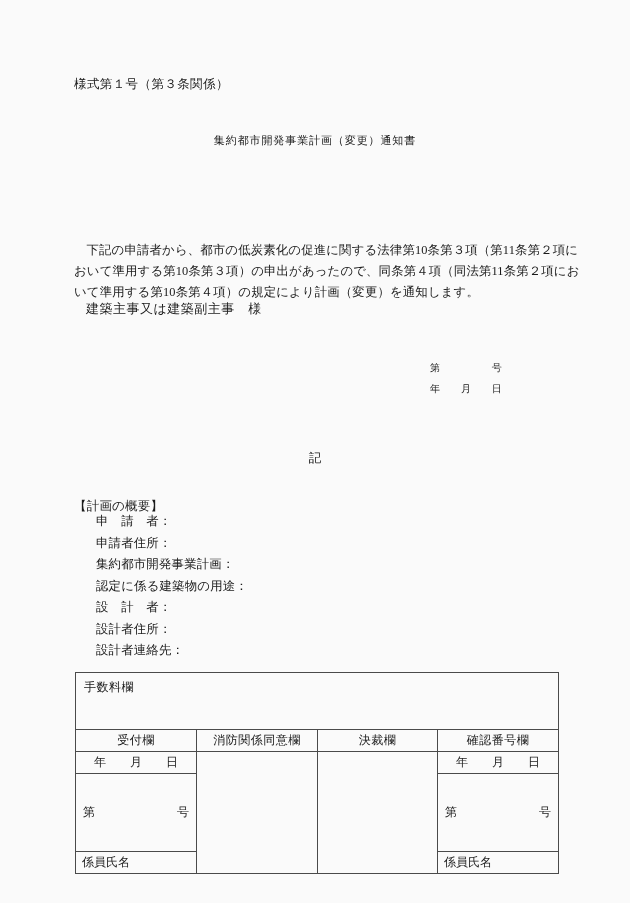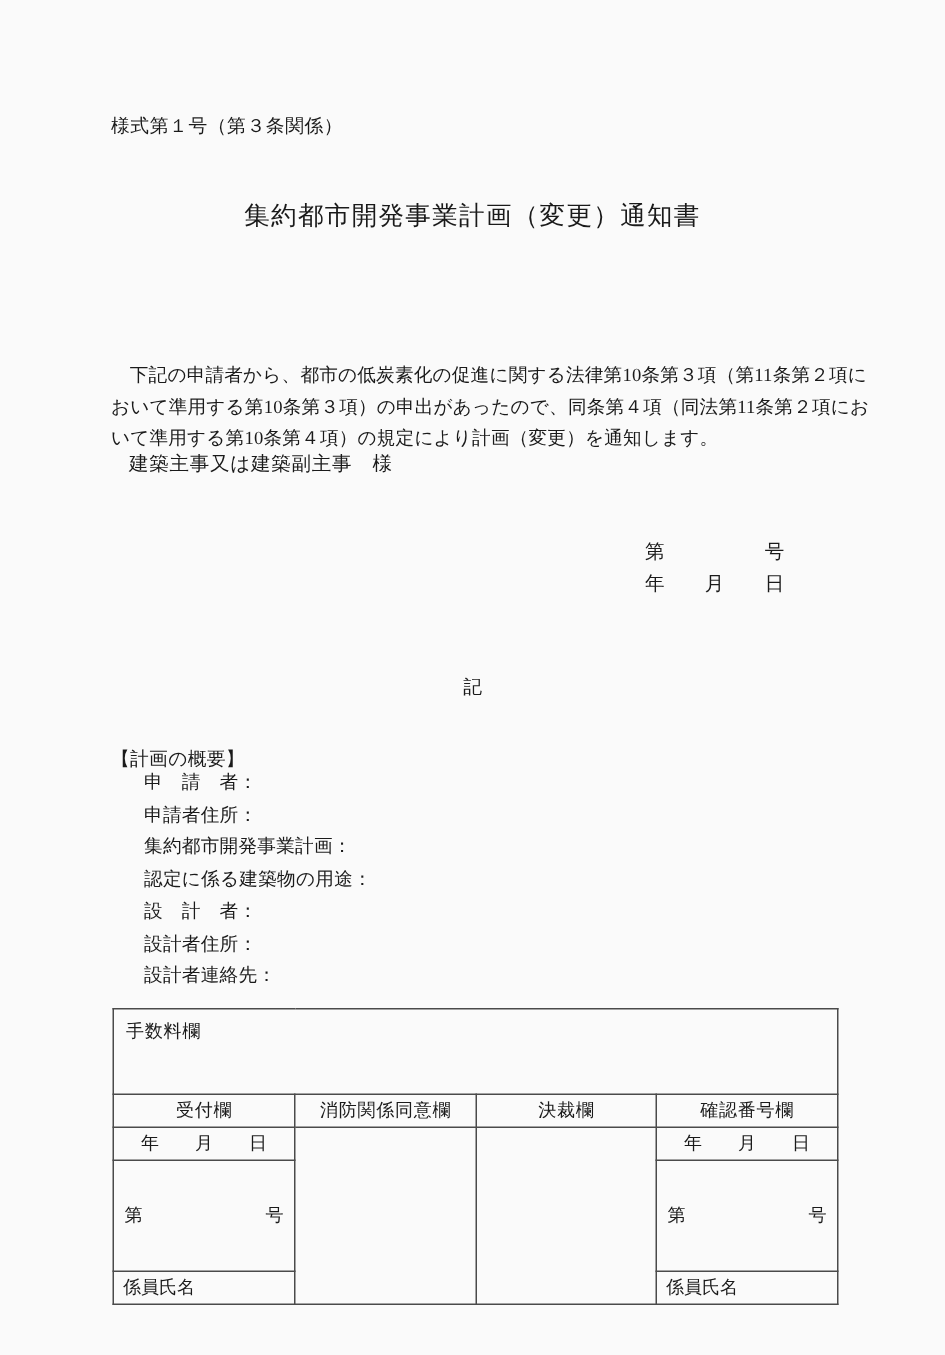--- a/index.html
+++ b/index.html
@@ -39,21 +39,21 @@
     font-size: 12.5px;
     letter-spacing: 0.4px;
   }
 
   
   .doc-title {
     left: 0;
     top: 135px;
     width: 630px;
     text-align: center;
-    font-size: 17px;
+    font-size: 11px;
     letter-spacing: 0.9px;
   }
 
   
   .body-para {
     position: absolute;
     left: 74px;
     top: 208px;
     width: 484px;
     font-size: 12.4px;
@@ -72,21 +72,21 @@
     top: 302px;
     font-size: 13px;
     letter-spacing: 0.5px;
   }
 
   
   .numblock {
     position: absolute;
     left: 430px;
     top: 357px;
-    font-size: 13px;
+    font-size: 10px;
     line-height: 21px;
     letter-spacing: 0.3px;
   }
   .numblock .ln { display: block; white-space: pre; }
 
   
   .issuer-row {
     position: absolute;
     left: 360px;
     top: 413px;
@@ -155,21 +155,20 @@
     border-collapse: collapse;
     table-layout: fixed;
     font-size: 12px;
     color: #1a1a1a;
   }
   .fee-table td {
     border: 1px solid #4a4a4a;
     padding: 0;
     vertical-align: middle;
     white-space: pre;
-    font-family: Liberation Mono, monospace;
   }
   .fee-title-cell {
     height: 50px;
     vertical-align: top !important;
     padding: 6px 0 0 8px !important;
     letter-spacing: 0.5px;
   }
   .fee-head {
     height: 21px;
     text-align: center;

